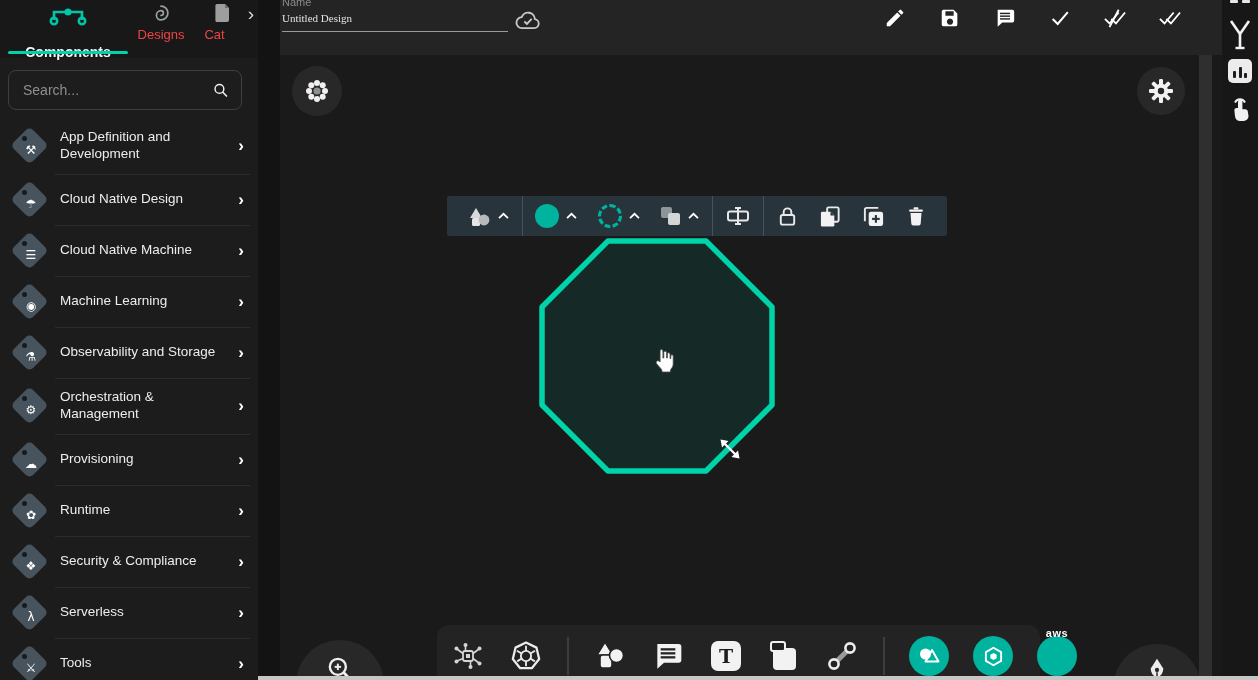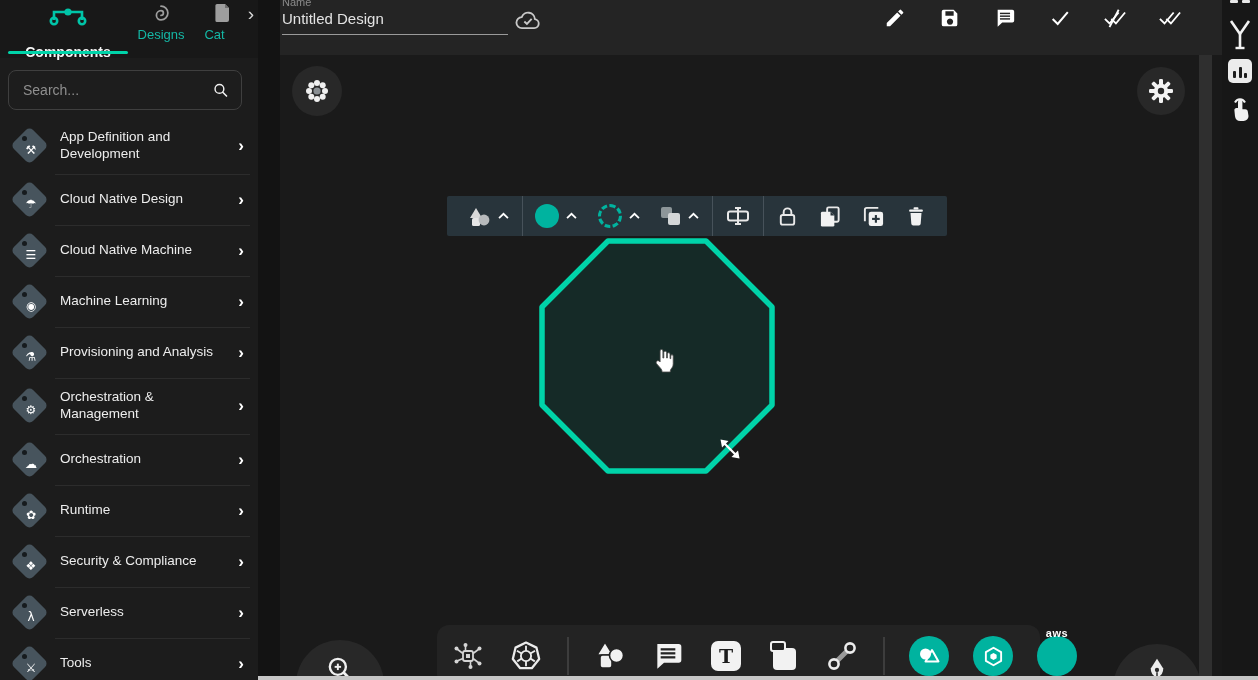--- a/index.html
+++ b/index.html
@@ -5,21 +5,21 @@
   html,body{margin:0;padding:0;}
   body{width:1258px;height:680px;background:#131313;overflow:hidden;position:relative;
        font-family:"Liberation Sans",sans-serif;-webkit-font-smoothing:antialiased;}
   .abs{position:absolute;}
   svg{display:block;}
 
   
   #sidebar{left:0;top:0;width:258px;height:680px;background:#1c1c1c;border-right:1px solid #2e2e2e;}
   .tabbar{position:absolute;left:0;top:0;width:258px;height:58px;background:#181818;}
   .tab{position:absolute;text-align:center;cursor:pointer;}
-  .tab .tlabel{font-size:13px;color:#14b8a6;}
+  .tab .tlabel{font-size:13px;color:#ef4444;}
   #tab-components{left:8px;top:0;width:120px;height:56px;}
   #tab-components .tlabel{font-size:14px;font-weight:bold;color:#f5f5f5;position:absolute;left:0;right:0;top:31px;margin-top:13px;}
   #tab-components .underline{position:absolute;left:0;right:0;bottom:2px;height:3px;background:#00D3A9;border-radius:2px;}
   #tab-components svg{margin:1px auto 0;}
   #tab-designs{left:130px;top:2px;width:62px;height:54px;}
   #tab-designs .tlabel{position:absolute;left:0;right:0;top:25px;}
   #tab-designs svg{margin:0 auto;}
   #tab-cat{left:202px;top:2px;width:42px;height:54px;}
   #tab-cat .tlabel{position:absolute;left:0;right:17px;top:25px;}
   #tab-cat svg{margin:0 auto;}
@@ -44,21 +44,21 @@
   .tagwrap .glyph{position:absolute;inset:0;display:flex;align-items:center;justify-content:center;
                   color:#fff;font-size:12px;z-index:2;padding:8px 0 0 2px;font-family:"DejaVu Sans",sans-serif;}
 
   
   #gutter{left:258px;top:0;width:22px;height:680px;background:#131313;}
   #main{left:280px;top:0;width:942px;height:580px;}
   #topbar{position:absolute;left:0;top:0;width:942px;height:55px;background:#242424;}
   .namefield{position:absolute;left:2px;top:-4px;width:228px;}
   .namefield .minilabel{font-size:11px;color:#8b8b8b;display:block;height:12px;overflow:hidden;}
   .namefield input{width:226px;background:transparent;border:none;border-bottom:1px solid #9a9a9a;outline:none;
-                   color:#e3e3e3;font-size:15px;padding:2px 0 7px 0;font-family:Liberation Sans, sans-serif;}
+                   color:#e3e3e3;font-size:11px;padding:2px 0 7px 0;font-family:Liberation Serif, serif;}
   .clouddone{position:absolute;left:234px;top:8px;cursor:pointer;}
   .hdr-actions{position:absolute;right:40px;top:6px;display:flex;gap:31px;align-items:center;}
   .hdr-actions .abtn{width:24px;height:24px;display:flex;align-items:center;justify-content:center;cursor:pointer;}
 
   #canvas{position:absolute;left:0;top:55px;width:919px;height:625px;background:#1a1a1a;overflow:hidden;}
   .roundbtn{position:absolute;border-radius:50%;background:#282828;display:flex;align-items:center;justify-content:center;cursor:pointer;}
 
   
   #seltoolbar{position:absolute;left:167px;top:141px;height:40px;background:#28343b;display:flex;align-items:center;padding:0 10px;border-radius:2px;}
   .stgroup{display:flex;align-items:center;gap:6px;padding:0 10px;cursor:pointer;}
@@ -179,39 +179,39 @@
         </span>
       <span class="label">Machine Learning</span>
       <span class="chev">›</span>
     </div>
     <div class="catrow h1">
       <span class="tagwrap">
           <span class="diamond"></span>
           <span class="hole"></span>
           <span class="glyph">⚗</span>
         </span>
-      <span class="label">Provisioning and Analysis</span>
+      <span class="label">Observability and Storage</span>
       <span class="chev">›</span>
     </div>
     <div class="catrow h2">
       <span class="tagwrap">
           <span class="diamond"></span>
           <span class="hole"></span>
           <span class="glyph">⚙</span>
         </span>
       <span class="label">Orchestration &amp; Management</span>
       <span class="chev">›</span>
     </div>
     <div class="catrow h1">
       <span class="tagwrap">
           <span class="diamond"></span>
           <span class="hole"></span>
           <span class="glyph">☁</span>
         </span>
-      <span class="label">Orchestration</span>
+      <span class="label">Provisioning</span>
       <span class="chev">›</span>
     </div>
     <div class="catrow h1">
       <span class="tagwrap">
           <span class="diamond"></span>
           <span class="hole"></span>
           <span class="glyph">✿</span>
         </span>
       <span class="label">Runtime</span>
       <span class="chev">›</span>

